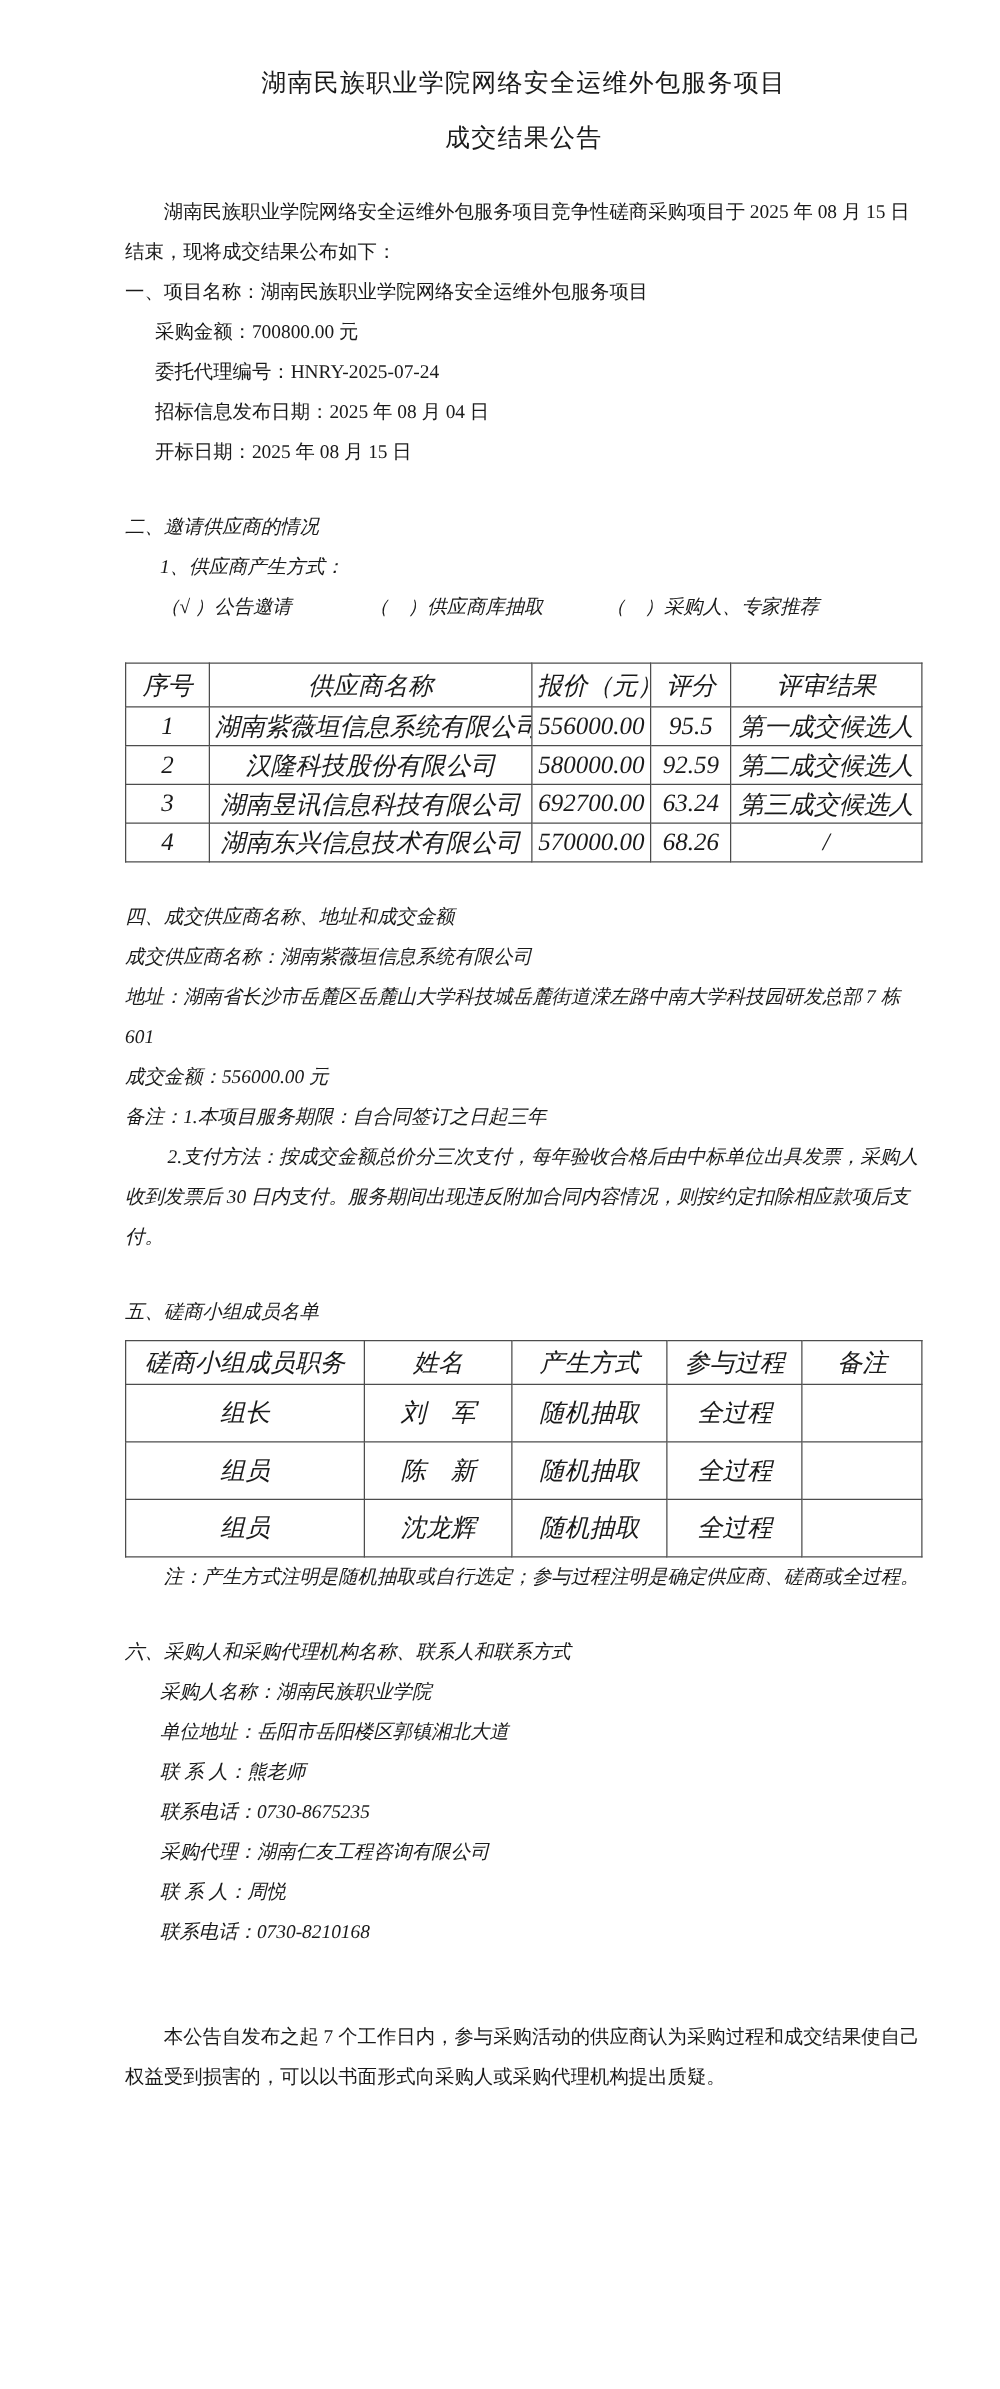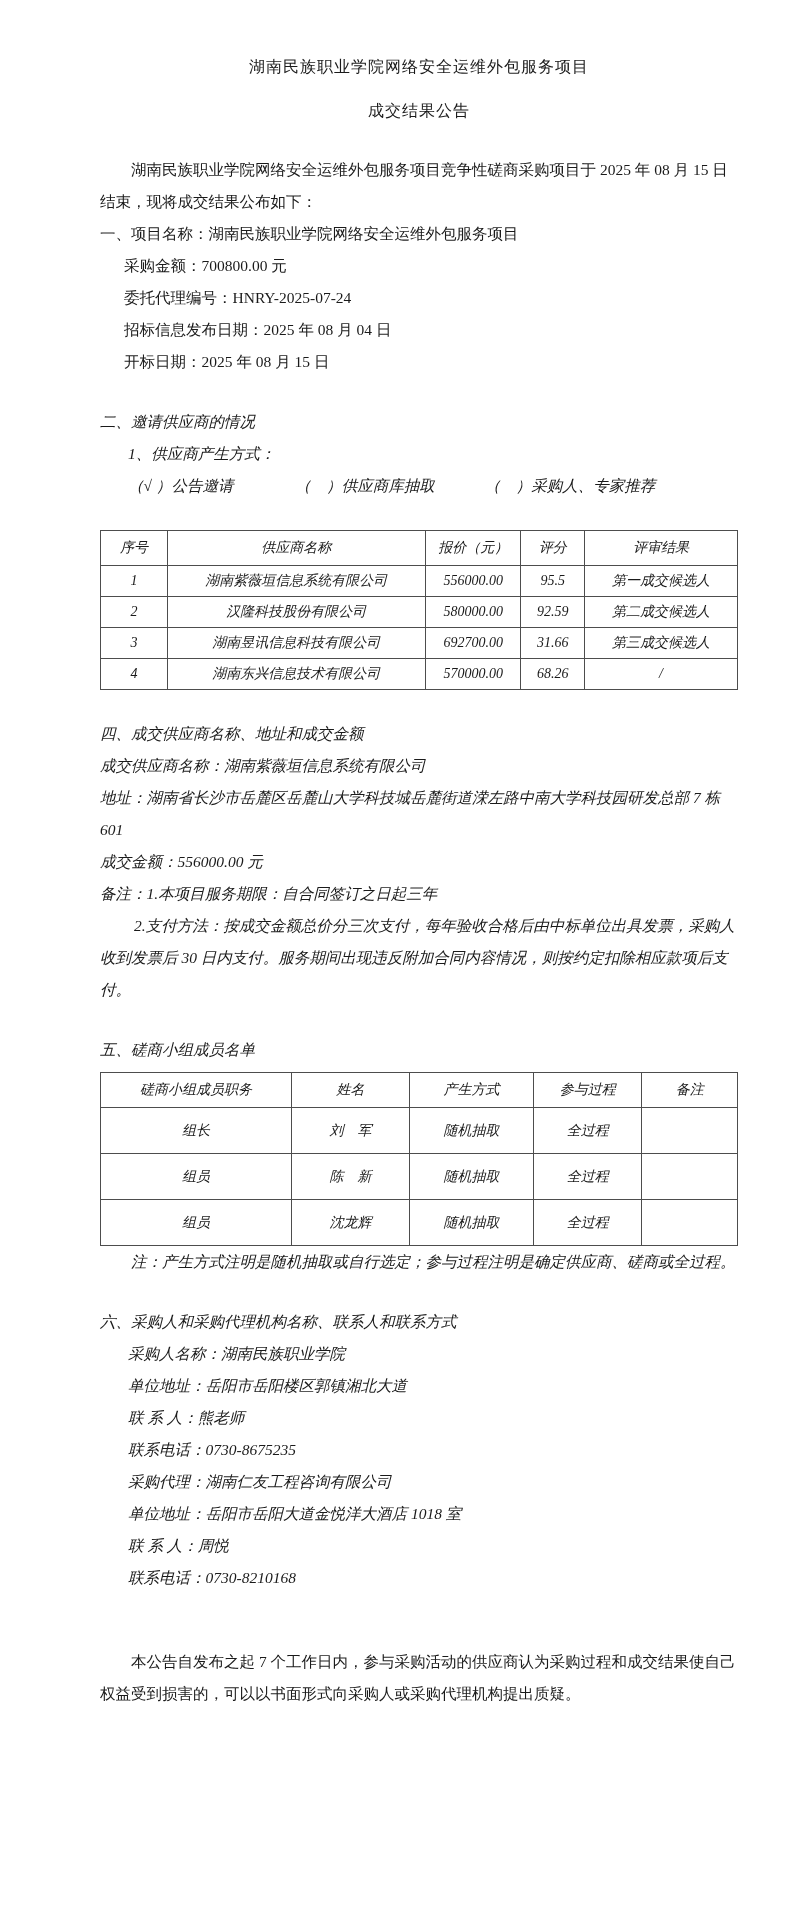--- a/index.html
+++ b/index.html
@@ -12,21 +12,21 @@
     color: #1a1a1a;
     font-family: "Liberation Serif", "DejaVu Serif", serif;
     font-size: 15.5px;
     box-sizing: border-box;
     padding: 54px 62px 40px 100px;
     overflow: hidden;
   }
   p { margin: 0; line-height: 32px; }
   .title1, .title2 {
     text-align: center;
-    font-size: 16px;
+    font-size: 20px;
     line-height: 26px;
     letter-spacing: 1px;
   }
   .title2 { margin-top: 18px; }
   .intro { margin-top: 30px; text-indent: 2em; }
   .sec-gap { margin-top: 28px; font-style: italic; }
   .indent-sm { margin-left: 28px; }
   .indent-md { margin-left: 24px; }
   .options-line span.opt { display: inline-block; }
   .opt-gap1 { margin-right: 58px; }
@@ -35,21 +35,21 @@
     width: 100%;
     border-collapse: collapse;
     table-layout: fixed;
     margin-top: 6px;
   }
   th, td {
     border: 1px solid #4d4d4d;
     text-align: center;
     vertical-align: middle;
     font-weight: normal;
-    font-size: 14px;
+    font-size: 20px;
     padding: 0 4px;
     overflow: hidden;
     white-space: nowrap;
   }
   .t1 th { height: 34px; }
   .t1 td { height: 30px; }
   .t2 th { height: 34px; }
   .t2 td { height: 45px; }
   .t1 col.c-no   { width: 10.5%; }
   .t1 col.c-name { width: 40.5%; }
@@ -123,21 +123,21 @@
           <td>2</td>
           <td>汉隆科技股份有限公司</td>
           <td>580000.00</td>
           <td>92.59</td>
           <td>第二成交候选人</td>
         </tr>
         <tr>
           <td>3</td>
           <td>湖南昱讯信息科技有限公司</td>
           <td>692700.00</td>
-          <td>31.66</td>
+          <td>63.24</td>
           <td>第三成交候选人</td>
         </tr>
         <tr>
           <td>4</td>
           <td>湖南东兴信息技术有限公司</td>
           <td>570000.00</td>
           <td>68.26</td>
           <td>/</td>
         </tr>
       </tbody>
@@ -199,20 +199,19 @@
     <p class="note">注：产生方式注明是随机抽取或自行选定；参与过程注明是确定供应商、磋商或全过程。</p>
   </div>
 
   <div class="sec-gap">
     <p>六、采购人和采购代理机构名称、联系人和联系方式</p>
     <p class="indent-sm">采购人名称：湖南民族职业学院</p>
     <p class="indent-sm">单位地址：岳阳市岳阳楼区郭镇湘北大道</p>
     <p class="indent-sm">联 系 人：熊老师</p>
     <p class="indent-sm">联系电话：0730-8675235</p>
     <p class="indent-sm">采购代理：湖南仁友工程咨询有限公司</p>
-    <p class="indent-sm">单位地址：岳阳市岳阳大道金悦洋大酒店 1018 室</p>
     <p class="indent-sm">联 系 人：周悦</p>
     <p class="indent-sm">联系电话：0730-8210168</p>
   </div>
 
   <p class="closing">本公告自发布之起 7 个工作日内，参与采购活动的供应商认为采购过程和成交结果使自己权益受到损害的，可以以书面形式向采购人或采购代理机构提出质疑。</p>
 
 </div>
 
 </body></html>

